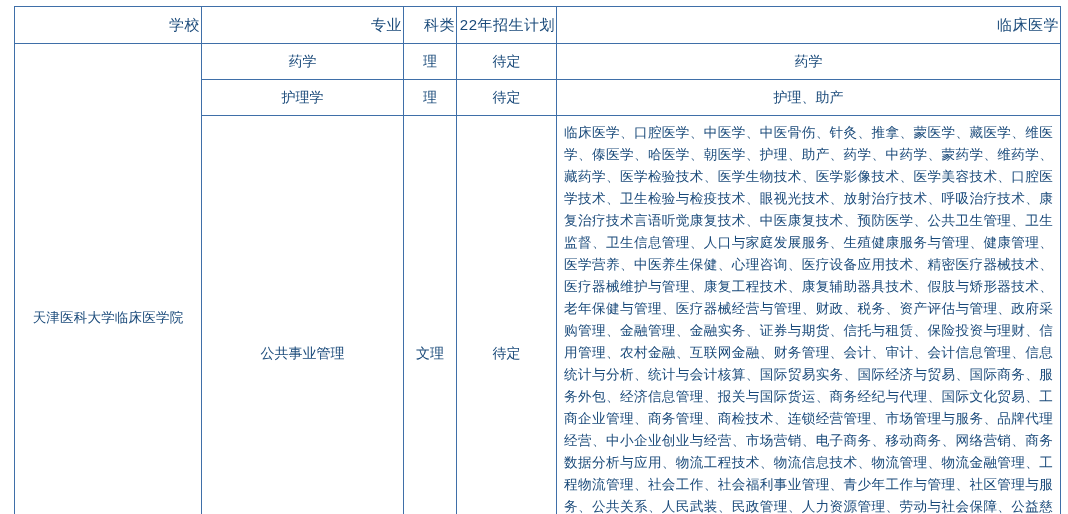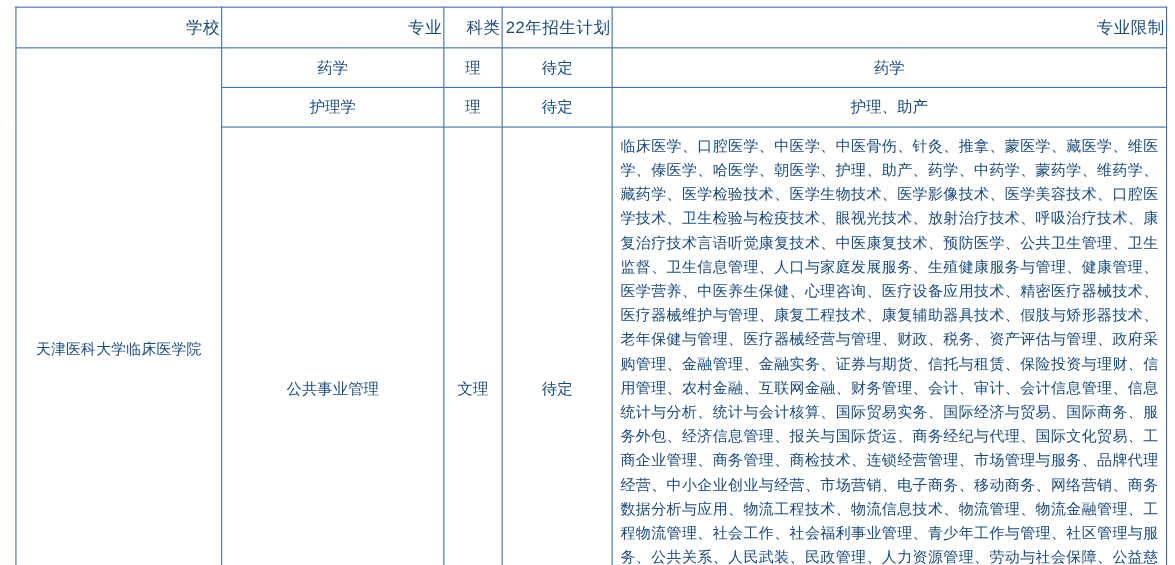--- a/index.html
+++ b/index.html
@@ -82,21 +82,21 @@
         <col class="c3">
         <col class="c4">
         <col class="c5">
     </colgroup>
     <thead>
       <tr>
         <th>学校</th>
         <th>专业</th>
         <th>科类</th>
         <th>22年招生计划</th>
-        <th>专业限制</th>
+        <th>临床医学</th>
       </tr>
     </thead>
     <tbody>
       <tr class="row-short">
         <td class="school" rowspan="3">天津医科大学临床医学院</td>
         <td class="major">药学</td>
         <td class="category">理</td>
         <td class="plan">待定</td>
         <td class="limit-center">药学</td>
       </tr>

